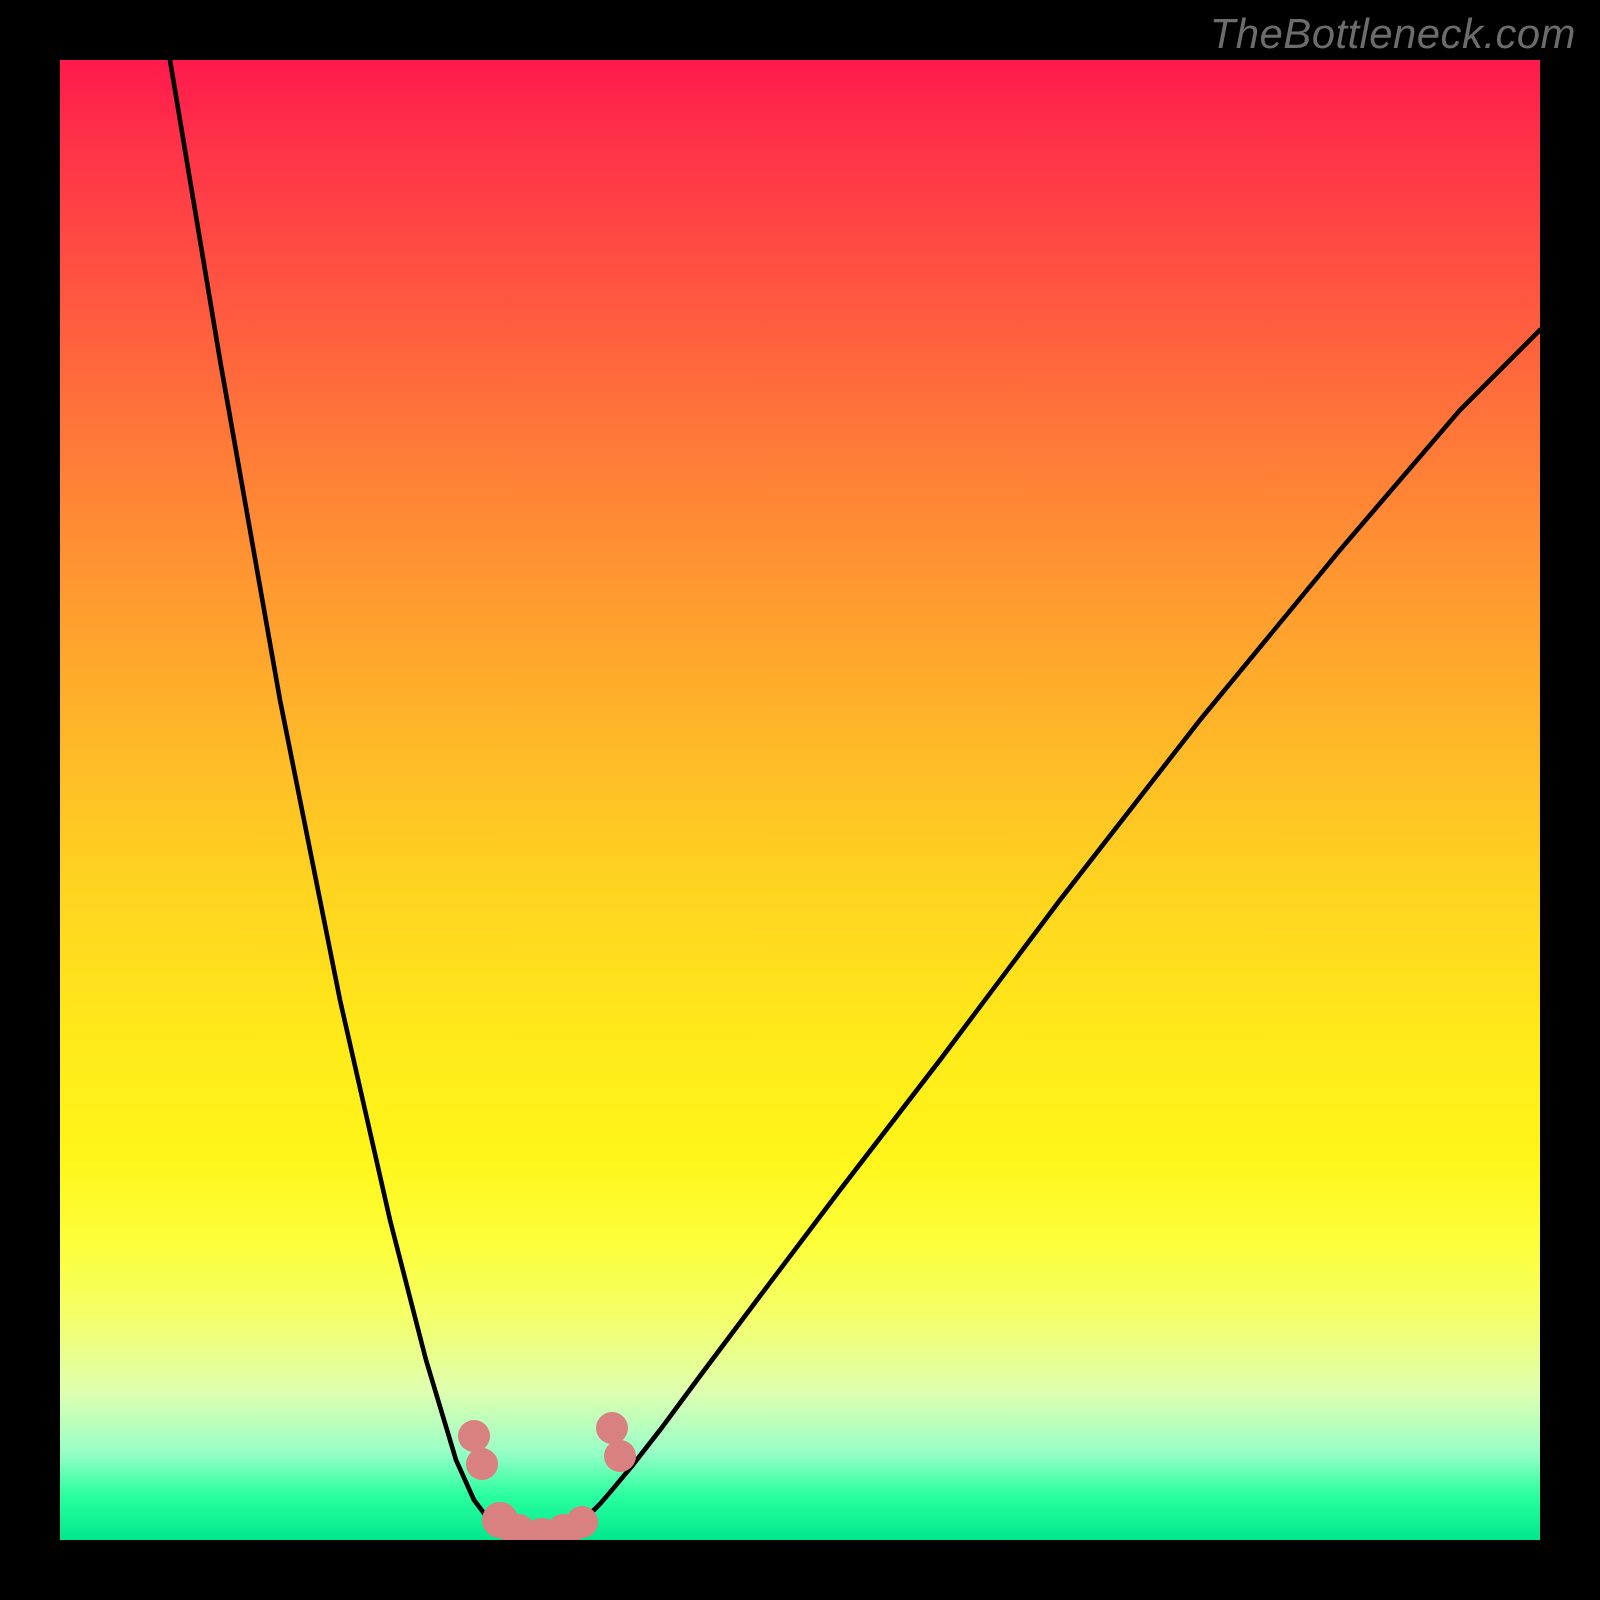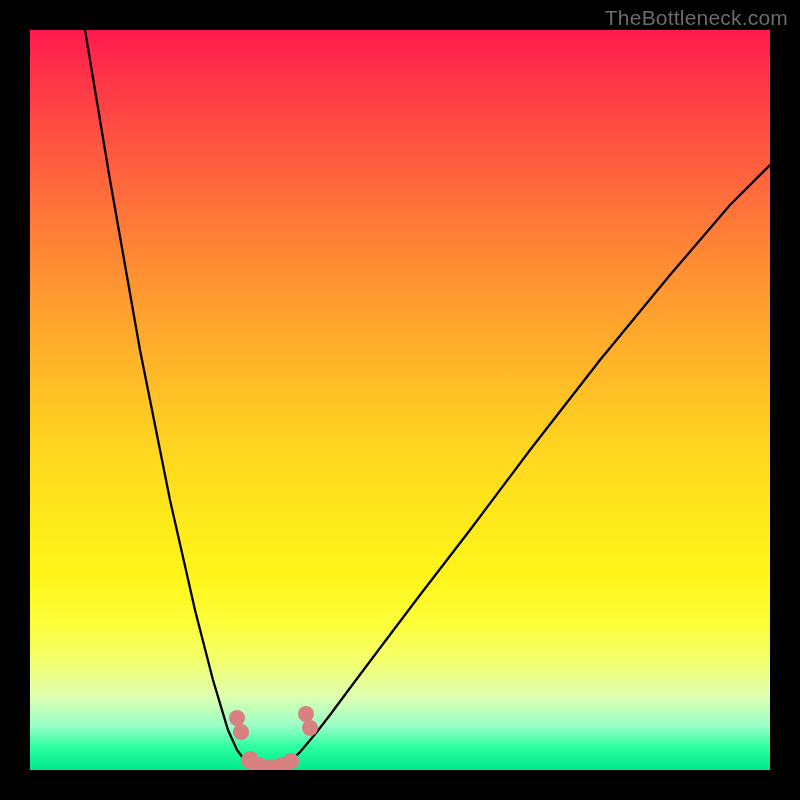--- a/index.html
+++ b/index.html
@@ -9,20 +9,21 @@
     height: 800px;
     background: #000;
     font-family: Arial, Helvetica, sans-serif;
     overflow: hidden;
   }
   .frame {
     position: relative;
     width: 800px;
     height: 800px;
     background: #000;
+    font-style: italic;
   }
   .plot-area {
     position: absolute;
     left: 30px;
     top: 30px;
     width: 740px;
     height: 740px;
     background: linear-gradient(to bottom,
       #ff1a4d 0%,
       #ff3348 6%,

